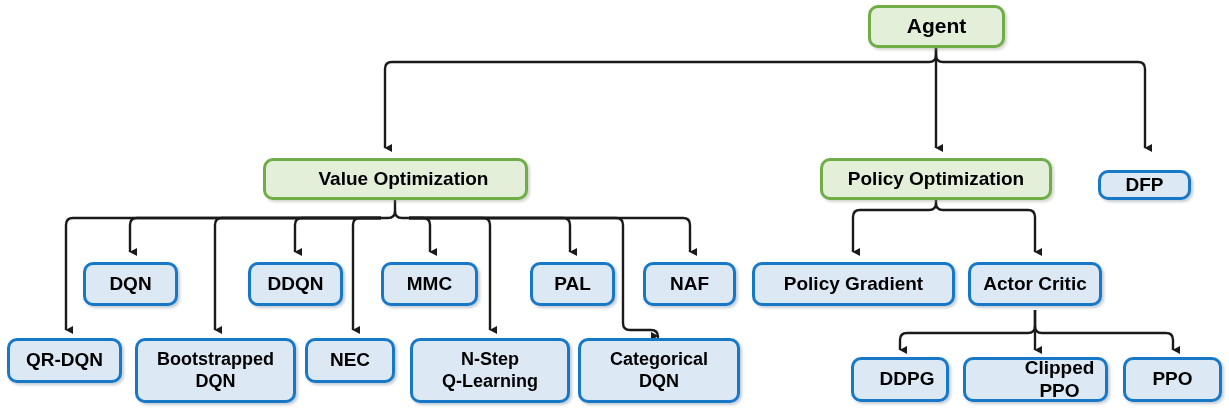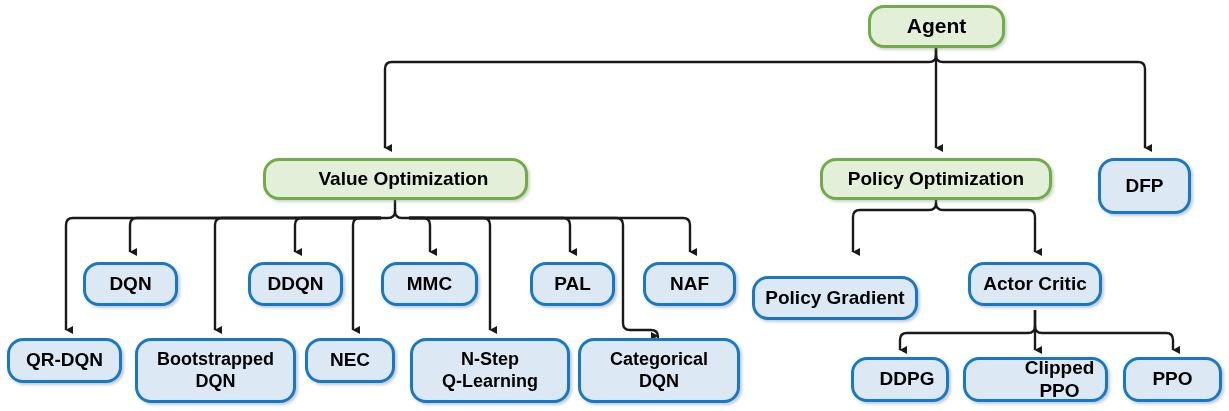--- a/index.html
+++ b/index.html
@@ -1,19 +1,19 @@
 <!DOCTYPE html>
 <html><head>
 <meta charset="utf-8">
 <style>
   html,body{margin:0;padding:0;background:#ffffff;}
   body{font-family:"Liberation Sans",sans-serif;}
   #canvas{position:relative;width:1229px;height:411px;background:#ffffff;overflow:hidden;}
   #wires{position:absolute;left:0;top:0;width:1229px;height:411px;pointer-events:none;}
-  .node{position:absolute;box-sizing:border-box;display:flex;align-items:center;justify-content:center;text-align:center;border-radius:16px;font-weight:bold;color:#000000;line-height:1.18;}
+  .node{position:absolute;box-sizing:border-box;display:flex;align-items:center;justify-content:center;text-align:center;border-radius:10px;font-weight:bold;color:#000000;line-height:1.18;}
   .node.blue{background:#dce9f5;border:3px solid #1878c8;box-shadow:2px 2px 3px rgba(120,140,160,.45);}
   .node.green{background:#e3efd9;border:3px solid #70ad47;box-shadow:2px 2px 3px rgba(140,150,130,.40);}
   .t21{font-size:21px;}
   .t19{font-size:19px;}
   .t18{font-size:18px;}
   .lbl{display:block;white-space:pre-line;padding:0 6px;}
 </style>
 </head>
 <body>
 
@@ -54,41 +54,41 @@
   <div class="node green t21" style="left:868px;top:5px;width:137px;height:43px;">
     <span class="lbl">Agent</span>
   </div>
 
   <div class="node green t19" style="left:263px;top:158px;width:265px;height:42px;padding-left:16px;">
     <span class="lbl">Value Optimization</span>
   </div>
   <div class="node green t19" style="left:820px;top:158px;width:232px;height:42px;">
     <span class="lbl">Policy Optimization</span>
   </div>
-  <div class="node blue t19" style="left:1098px;top:158px;width:93px;height:56px;">
+  <div class="node blue t19" style="left:1098px;top:170px;width:93px;height:30px;">
     <span class="lbl">DFP</span>
   </div>
 
   <div class="node blue t19" style="left:83px;top:262px;width:95px;height:44px;">
     <span class="lbl">DQN</span>
   </div>
   <div class="node blue t19" style="left:248px;top:262px;width:95px;height:44px;">
     <span class="lbl">DDQN</span>
   </div>
   <div class="node blue t19" style="left:381px;top:262px;width:97px;height:44px;">
     <span class="lbl">MMC</span>
   </div>
   <div class="node blue t19" style="left:530px;top:262px;width:85px;height:44px;">
     <span class="lbl">PAL</span>
   </div>
   <div class="node blue t19" style="left:643px;top:262px;width:93px;height:44px;">
     <span class="lbl">NAF</span>
   </div>
 
-  <div class="node blue t19" style="left:752px;top:262px;width:166px;height:44px;margin-top:14px;">
+  <div class="node blue t19" style="left:752px;top:262px;width:203px;height:44px;">
     <span class="lbl">Policy Gradient</span>
   </div>
   <div class="node blue t19" style="left:968px;top:262px;width:134px;height:44px;">
     <span class="lbl">Actor Critic</span>
   </div>
 
   <div class="node blue t19" style="left:7px;top:338px;width:115px;height:45px;">
     <span class="lbl">QR-DQN</span>
   </div>
   <div class="node blue t18" style="left:135px;top:338px;width:161px;height:65px;">

